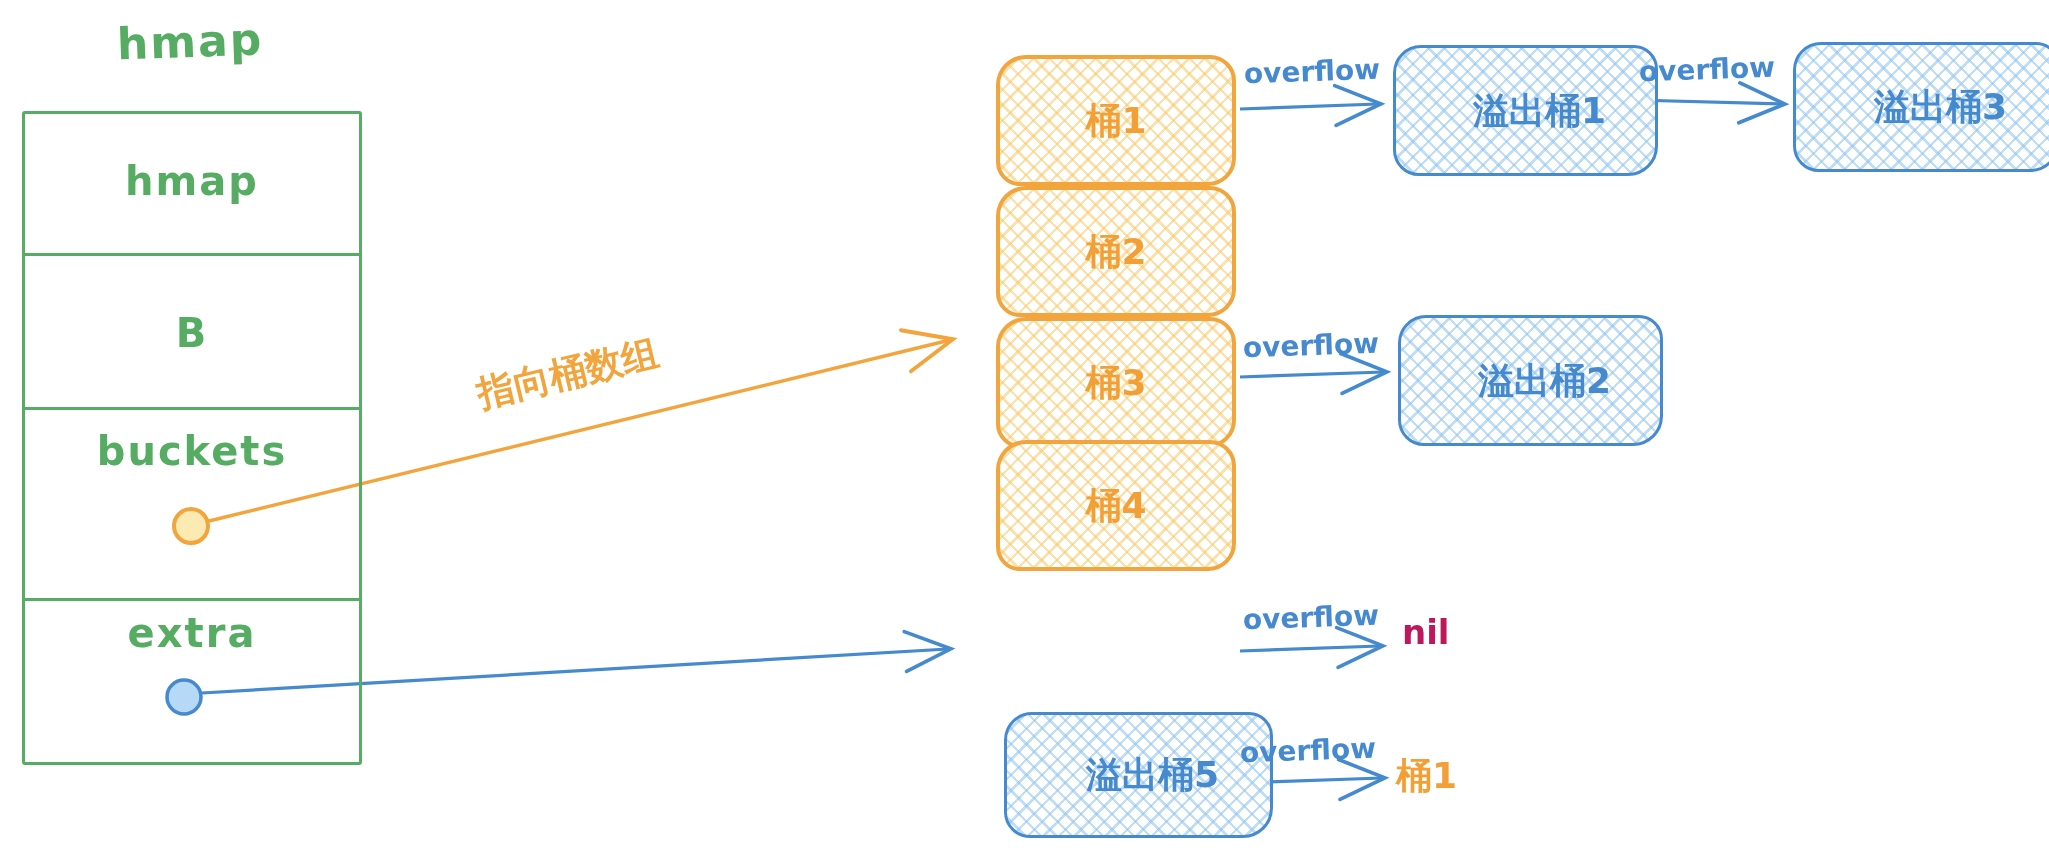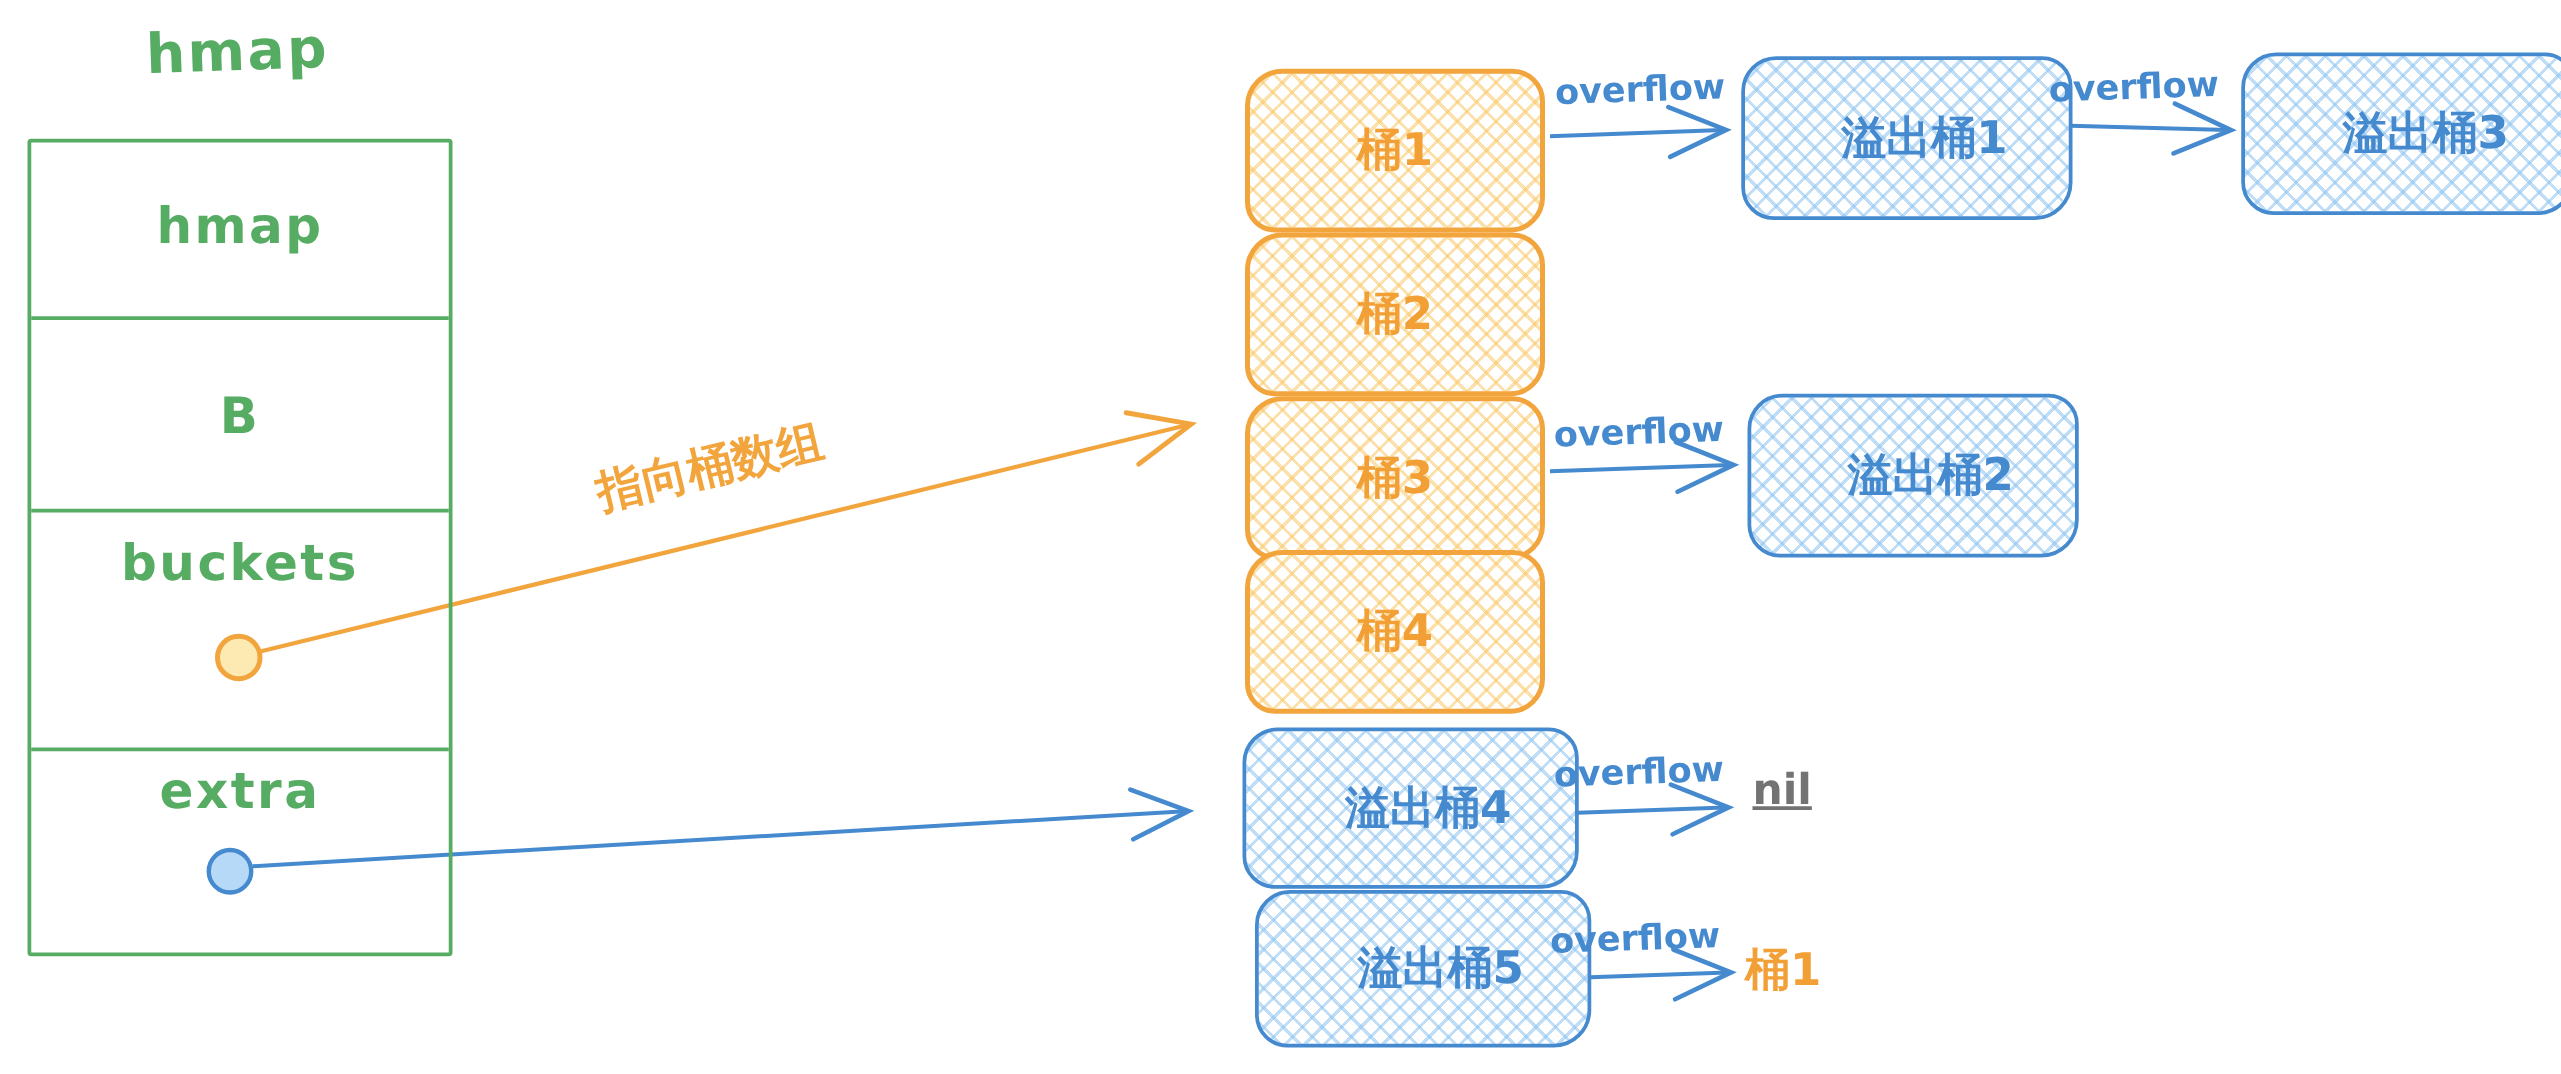--- a/index.html
+++ b/index.html
@@ -71,21 +71,21 @@
   .l-ovc { left:1243px; top:332px; }
   .l-ovd { left:1243px; top:604px; }
   .l-ove { left:1240px; top:737px; }
   .pointer-label {
     position:absolute; left:568px; top:374px;
     color:#f2a43d; font-size:37px; font-weight:600; white-space:nowrap;
     transform:translate(-50%,-50%) rotate(-13.5deg);
   }
   .nil-label {
     position:absolute; left:1402px; top:612px;
-    color:#737373; font-size:34px; font-weight:600;text-decoration:underline;
+    color:#be185d; font-size:34px; font-weight:600;
   }
   .bucket1-ref {
     position:absolute; left:1396px; top:752px;
     color:#f2a035; font-size:36px; font-weight:600;
   }
 </style>
 </head>
 <body>
 
 <div class="canvas">
@@ -130,23 +130,20 @@
   <div class="node orange b2">
     <span>桶2</span>
   </div>
   <div class="node orange b3">
     <span>桶3</span>
   </div>
   <div class="node orange b4">
     <span>桶4</span>
   </div>
 
-  <div class="node blue ob4">
-    <span>溢出桶4</span>
-  </div>
   <div class="node blue ob5">
     <span>溢出桶5</span>
   </div>
   <div class="node blue ov1">
     <span>溢出桶1</span>
   </div>
   <div class="node blue ov2">
     <span>溢出桶2</span>
   </div>
   <div class="node blue ov3">

